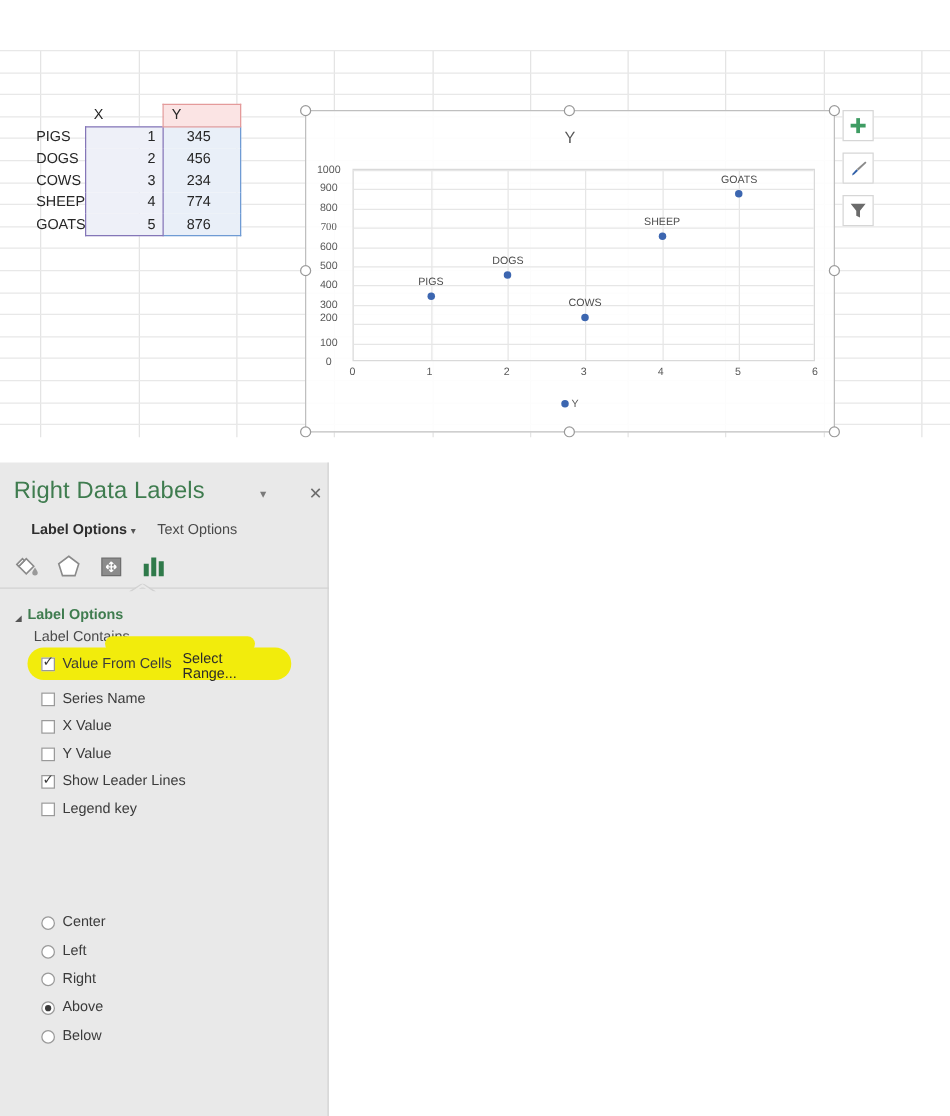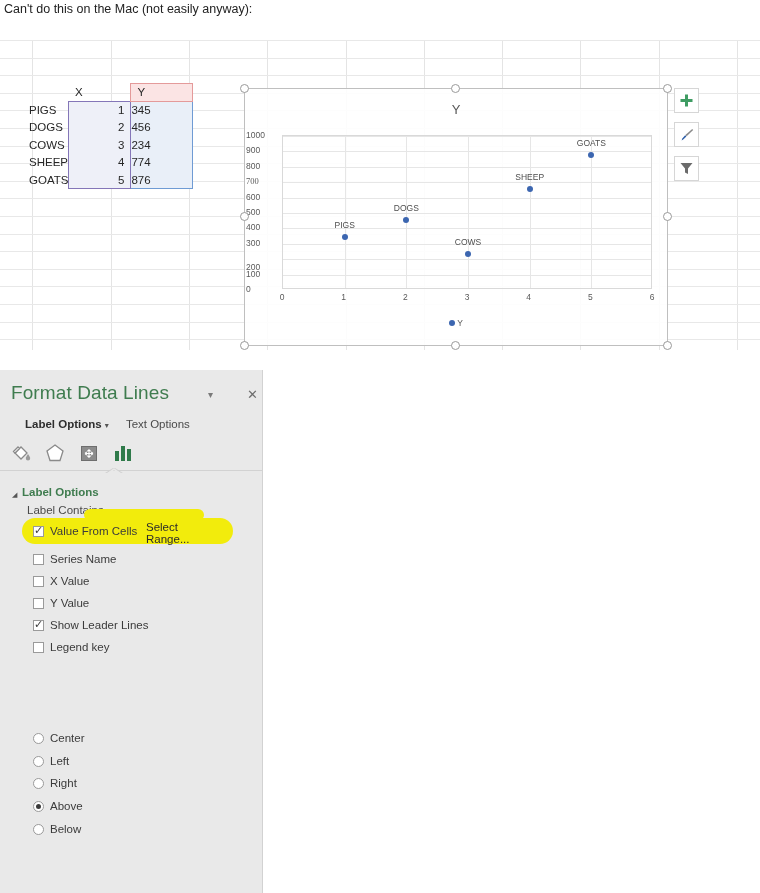--- a/index.html
+++ b/index.html
@@ -24,21 +24,21 @@
   .gridlines { position:absolute; inset:0; }
   .gl-v { position:absolute; top:0; bottom:0; width:1px; background:#e4e4e4; }
   .gl-h { position:absolute; left:0; right:0; height:1px; background:#e8e8e8; }
 
   
   #datatable { position:absolute; left:0px; top:43px; }
   #datatable table { border-collapse:collapse; font-size:11.5px; }
   #datatable td, #datatable th { padding:0; height:17.5px; font-weight:normal; }
   .c-name { width:60px; text-align:left; padding-left:29px !important; font-weight:bold; color:#262626; font-size:11.5px; }
   .c-x { width:62px; text-align:right; padding-right:6px !important; font-weight:bold; color:#262626; }
-  .c-y { width:62px; text-align:left; padding-right:6px !important; font-weight:bold; color:#262626; }
+  .c-y { width:62px; text-align:center; padding-right:6px !important; font-weight:bold; color:#262626; }
   .hdr-x { text-align:left; padding-left:6px !important; font-weight:bold; }
   .hdr-y { text-align:left; padding-left:6px !important; font-weight:bold;
            background:#fbe4e4; border:1.4px solid #e49a9a; }
   .selX { background:#eef0f8; border-left:1.4px solid #8476b8; border-right:1.4px solid #8476b8; }
   .selX-top { border-top:1.4px solid #8476b8; }
   .selX-bot { border-bottom:1.4px solid #8476b8; }
   .selY { background:#e9eff8; border-left:1.4px solid #6f9bd4; border-right:1.4px solid #6f9bd4; }
   .selY-top { border-top:1.4px solid #6f9bd4; }
   .selY-bot { border-bottom:1.4px solid #6f9bd4; }
 
@@ -65,21 +65,21 @@
     position:absolute; left:37px; top:46px; width:370px; height:154px;
     border:1px solid #d9d9d9; background:transparent;
   }
   .hgrid { position:absolute; left:0; right:0; height:1px; background:#e6e6e6; }
   .vgrid { position:absolute; top:0; bottom:0; width:1px; background:#e6e6e6; }
   .pt { position:absolute; width:6px; height:6px; margin:-3px 0 0 -3px; border-radius:50%; background:#3c66b0; }
   .ptlabel {
     position:absolute; font-size:8.5px; color:#4d4d4d; white-space:nowrap;
     transform:translate(-50%,0);
   }
-  .ytick { position:absolute; right:0; width:34px; text-align:left;
+  .ytick { position:absolute; right:0; width:34px; text-align:center;
            font-size:8.5px; color:#595959; transform:translateY(-50%); }
   #yaxis { position:absolute; left:0px; top:46px; width:35px; height:154px; }
   #xaxis { position:absolute; left:37px; top:203px; width:370px; height:14px; }
   .xtick { position:absolute; top:0; font-size:8.5px; color:#595959; transform:translateX(-50%); }
   #legend { position:absolute; left:0; right:0; top:228px; text-align:center; font-size:8.5px; color:#595959; }
   #legend .lgdot { display:inline-block; width:6px; height:6px; border-radius:50%; background:#3c66b0; vertical-align:middle; margin-right:2px; }
   #legend .lgtxt { vertical-align:middle; }
 
   
   #chartbtns { position:absolute; left:674px; top:48px; width:26px; }
@@ -141,21 +141,20 @@
     position:absolute; background:#f2ec0c; border:none; padding:0;
     font-size:11.5px; color:#2b2b2b; cursor:pointer;
     font-family:"Liberation Sans", sans-serif; text-align:left;
   }
   #bottom-strip { position:absolute; left:263px; top:370px; width:497px; height:523px; background:#fff; }
 </style>
 </head>
 <body>
 
 <div id="intro">
-  <p>Can't do this on the Mac (not easily anyway):</p>
 </div>
 
 <div id="sheet">
   <div class="gridlines" id="gridlines">
       <div class="gl-v" style="left: 32px;"></div>
       <div class="gl-v" style="left: 111px;"></div>
       <div class="gl-v" style="left: 189px;"></div>
       <div class="gl-v" style="left: 267px;"></div>
       <div class="gl-v" style="left: 346px;"></div>
       <div class="gl-v" style="left: 424px;"></div>
@@ -230,21 +229,21 @@
     <div class="handle h-mr"></div>
     <div class="handle h-bl"></div>
     <div class="handle h-bc"></div>
     <div class="handle h-br"></div>
 
     <div id="chart-title">Y</div>
 
     <div id="yaxis">
         <div class="ytick" style="top: 154px;">0</div>
         <div class="ytick" style="top: 138.6px;">100</div>
-        <div class="ytick" style="top: 132px;">200</div>
+        <div class="ytick" style="top: 119px;">200</div>
         <div class="ytick" style="top: 107.8px;">300</div>
         <div class="ytick" style="top: 92.4px;">400</div>
         <div class="ytick" style="top: 77px;">500</div>
         <div class="ytick" style="top: 61.6px;">600</div>
         <div class="ytick" style="top: 46.2px; font-family: Liberation Serif, serif;">700</div>
         <div class="ytick" style="top: 30.8px;">800</div>
         <div class="ytick" style="top: 15.4px;">900</div>
         <div class="ytick" style="top: 0px;">1000</div>
       </div>
     <div id="plotarea">
@@ -306,21 +305,21 @@
       <svg width="15" height="15" viewBox="0 0 15 15">
         <path d="M1.5 2 H13.5 L9 7.5 V13 L6 11.5 V7.5 Z" fill="#6b6b6b"></path>
       </svg>
     </div>
   </div>
 </div>
 
 <div id="bottom-strip"></div>
 
 <div id="pane">
-  <div id="pane-title">Format Data Lines</div>
+  <div id="pane-title">Right Data Labels</div>
   <div id="pane-caret">▾</div>
   <div id="pane-close">✕</div>
 
   <div id="pane-tabs">
     <span class="tab-active">Label Options</span><span class="tab-caret">▾</span>
     <span class="tab-idle">Text Options</span>
   </div>
 
   <div id="icon-row">
     <div class="picon">

